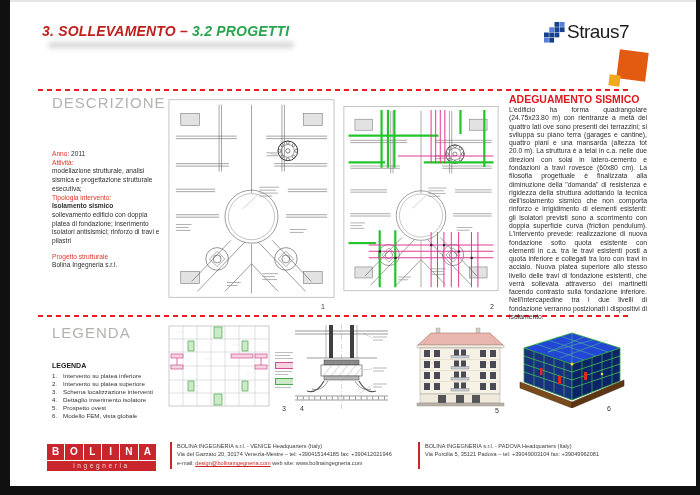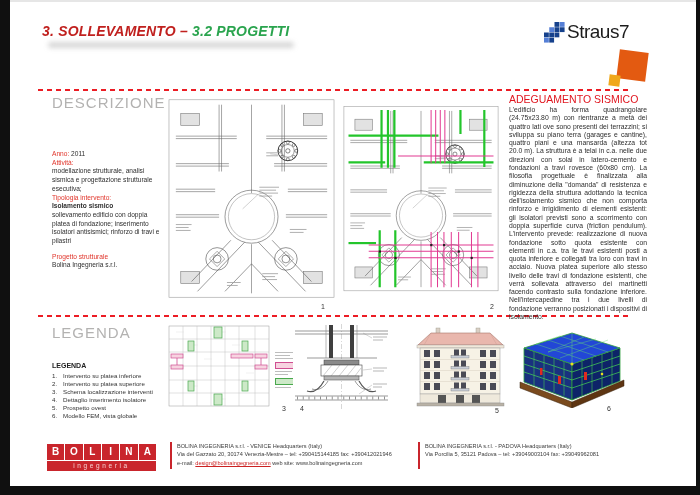--- a/index.html
+++ b/index.html
@@ -42,21 +42,21 @@
   .sw-pink{background:#f7d3e0;border-color:#cf4f92;}
   .sw-green{background:#cde9c8;border-color:#49a84d;}
   #fig4{left:293px;top:324px;width:97px;height:86px;}
   #fig5{left:414px;top:327px;width:93px;height:80px;}
   #fig6{left:514px;top:324px;width:114px;height:84px;}
   .fignum{font-size:7px;color:#333;}
   #num1{left:321px;top:303px;} #num2{left:490px;top:303px;}
   #num3{left:282px;top:405px;} #num4{left:300px;top:405px;}
   #num5{left:495px;top:407px;} #num6{left:607px;top:405px;}
   
-  #adeg-title{left:509px;top:93px;font-size:10.5px;font-weight:400;color:#e0151e;white-space:nowrap;}
+  #adeg-title{left:509px;top:93px;font-size:10.5px;font-weight:700;color:#e0151e;white-space:nowrap;}
   #adeg-body{left:509px;top:106px;width:138px;font-size:6.8px;line-height:1.22;text-align:justify;color:#2e2e2e;}
   
   #legenda-title{left:52px;top:362px;font-size:7px;font-weight:700;color:#222;}
   #legenda{left:52px;top:373px;width:120px;font-size:6.2px;line-height:1.1;color:#333;}
   #legenda .li{display:flex;margin-bottom:1.2px;}
   #legenda .n{width:11px;flex:none;}
   
   #blogo{left:47px;top:444px;width:109px;height:27px;background:#c9252c;color:#fff;}
   #blogo .row1{display:flex;height:16px;border-bottom:1px solid #fff;}
   #blogo .cell{flex:1;border-left:1px solid #fff;text-align:center;font-weight:700;font-size:10px;line-height:16px;}

